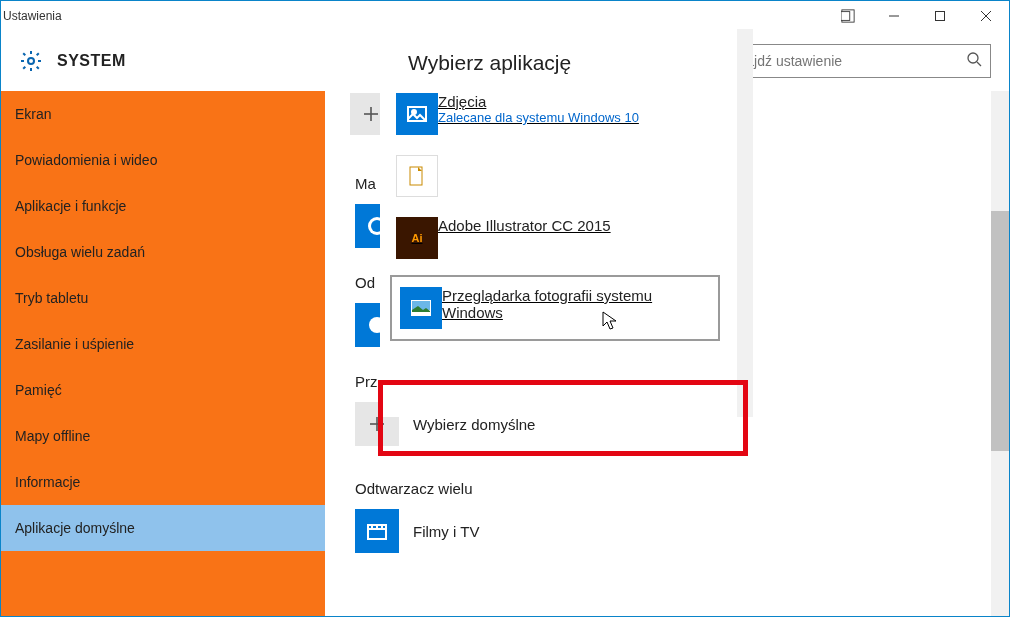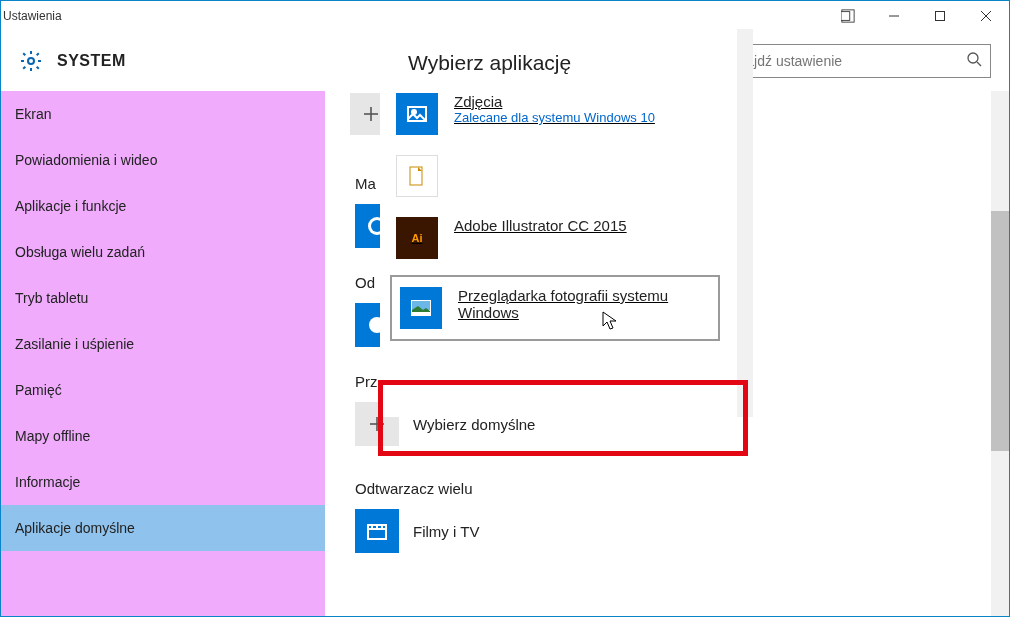--- a/index.html
+++ b/index.html
@@ -19,21 +19,21 @@
 .header .gear { width: 24px; height: 24px; color: #0a66b0; margin-right: 14px; display:flex; align-items:center; justify-content:center;}
 .header .title { font-size: 16px; font-weight: 600; letter-spacing: 0.5px; color: #222; }
 .header .searchbox { margin-left: auto; width: 270px; height: 34px; border: 1px solid #888; display: flex; align-items: center; padding: 0 8px; }
 .header .searchbox input { border: none; outline: none; flex: 1; font-size: 14px; color: #666; background: transparent; }
 .header .searchbox .sicon { color: #555; }
 
 
 .body { flex: 1; display: flex; min-height: 0; }
 
 
-.sidebar { width: 324px; background: #f0abfc; overflow: hidden; }
+.sidebar { width: 324px; background: #f97316; overflow: hidden; }
 .sidebar .item { height: 46px; display: flex; align-items: center; padding-left: 14px; font-size: 14px; color: #222; cursor: default; }
 .sidebar .item.active { background: #8fc2ec; }
 
 
 .main { flex: 1; padding: 10px 30px 0 30px; font-size: 15px; color: #222; position: relative; }
 .main .section-label { font-size: 15px; margin-top: 20px; margin-bottom: 12px; color: #222; }
 .main .tile-row { display: flex; align-items: center; margin-bottom: 6px; }
 .main .tile { width: 44px; height: 44px; background: #0078d7; display: flex; align-items: center; justify-content: center; color: #fff; margin-right: 14px; }
 .main .tile svg { width: 24px; height: 24px; }
 .main .tile-row .label { font-size: 15px; color: #222; }
@@ -42,21 +42,21 @@
 
 .rscroll { width: 18px; background: #f1f1f1; position: relative; }
 .rscroll .thumb { position: absolute; right: 0; left: 0; top: 120px; height: 240px; background: #c1c1c1; }
 
 
 .popup { position: absolute; left: 380px; top: 29px; width: 358px; height: 388px; background: #fff; z-index: 40; border-right: 1px solid #eee; }
 .popup::after { content:""; position:absolute; right:-16px; top:0; bottom:0; width:16px; background:#f1f1f1; }
 .popup .ptrack { position:absolute; right:-14px; top:0; width:12px; height:320px; background:#cfcfcf; }
 .popup h2 { font-size: 21px; font-weight: 400; padding: 22px 0 8px 28px; color: #222; }
 .popup .prow { display: flex; align-items: flex-start; padding: 10px 16px 10px 16px; text-decoration: underline; }
-.popup .picon { width: 42px; height: 42px; background: #0078d7; display:flex; align-items:center; justify-content:center; color:#fff; margin-right: 16px; flex-shrink:0; }
+.popup .picon { width: 42px; height: 42px; background: #0078d7; display:flex; align-items:center; justify-content:center; color:#fff; flex-shrink:0; }
 .popup .picon.white { background:#fff; border:1px solid #ddd; }
 .popup .picon.brown { background:#3a1600; color:#ff9a00; font-size:11px; font-weight:700; }
 .popup .picon svg { width: 24px; height: 24px; }
 .popup .ptxt { display:flex; flex-direction:column; }
 .popup .ptxt .pname { font-size: 15px; color:#222; }
 .popup .ptxt .prec { font-size: 13px; color:#0066cc; }
 .popup .prow.boxed { margin: 6px 10px 0 10px; border:2px solid #9a9a9a; padding:10px 8px; width: 330px; position:relative; }
 .popup .prow.boxed .cursor { position:absolute; left:210px; top:34px; }
 
 

